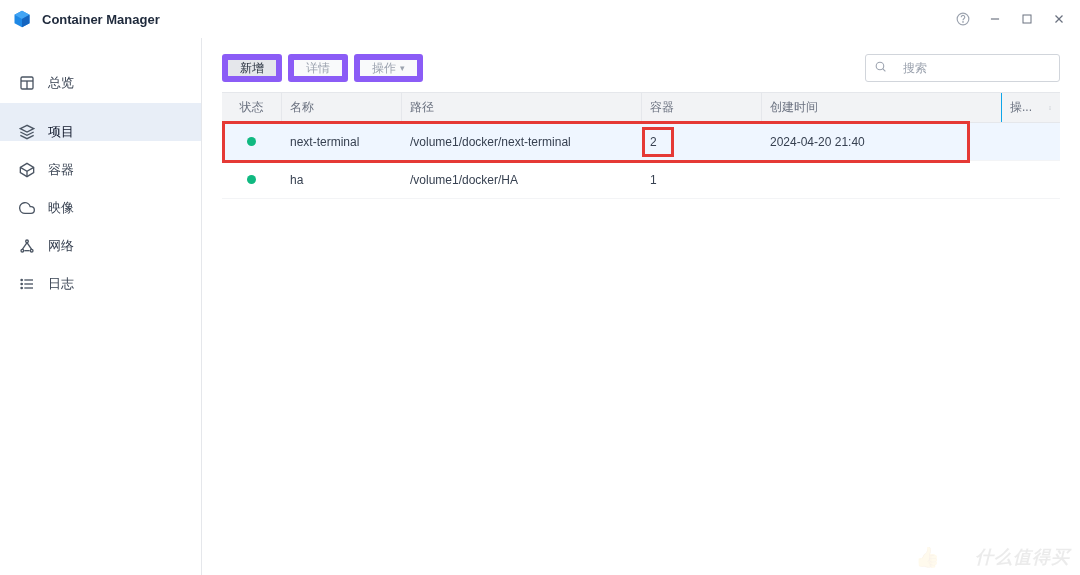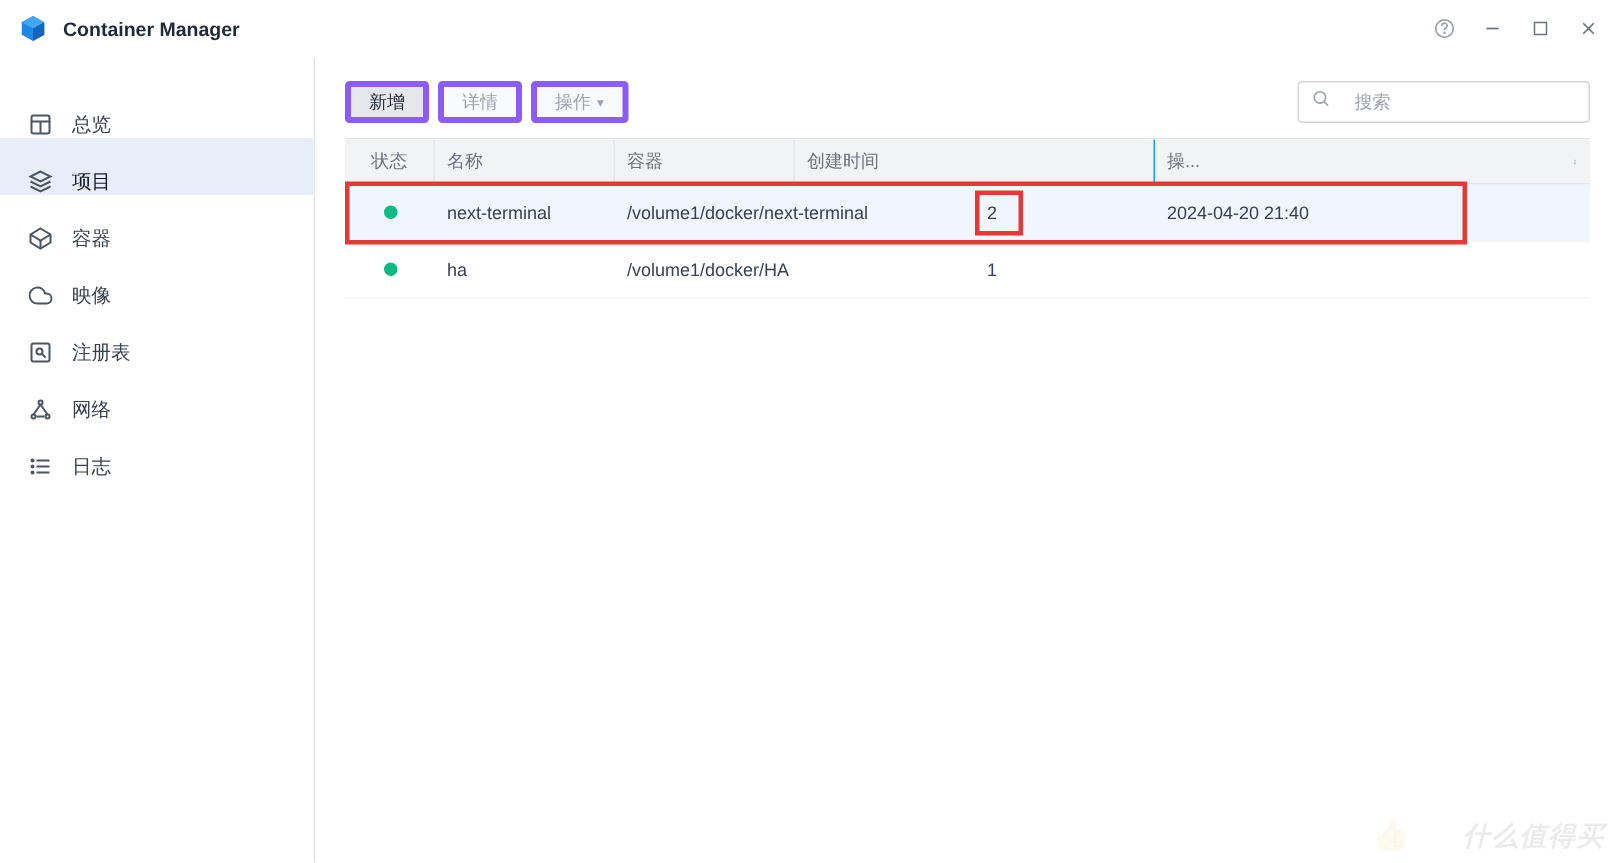--- a/index.html
+++ b/index.html
@@ -68,20 +68,21 @@
       height: 38px;
       padding: 0 18px;
       cursor: pointer;
       color: #374151;
       font-size: 13px;
       gap: 12px;
     }
     .sidebar-item.active {
       background: #e8eef7;
       color: #0f172a;
+      margin-top: 11px;
     }
     .sidebar-icon {
       width: 18px;
       height: 18px;
       display: flex;
       align-items: center;
       justify-content: center;
       color: #4b5563;
     }
     
@@ -92,21 +93,21 @@
     }
     .toolbar {
       display: flex;
       align-items: center;
       margin-bottom: 10px;
       gap: 6px;
     }
     .btn {
       height: 28px;
       padding: 0 12px;
-      border: 4px solid #8b5cf6;
+      border: 6px solid #8b5cf6;
       background: #f3f4f6;
       border-radius: 3px;
       font-size: 12px;
       color: #374151;
       cursor: pointer;
       display: flex;
       align-items: center;
     }
     .btn.primary {
       background: #e5e7eb;
@@ -303,30 +304,20 @@
       </span>
       <span>容器</span>
     </div>
     <div class="sidebar-item">
       <span class="sidebar-icon">
         <svg width="16" height="16" viewBox="0 0 24 24" fill="none" stroke="currentColor" stroke-width="2">
             <path d="M18 10h-1.26A8 8 0 1 0 9 20h9a5 5 0 0 0 0-10z"></path>
           </svg>
       </span>
       <span>映像</span>
-    </div>
-    <div class="sidebar-item">
-      <span class="sidebar-icon">
-        <svg width="16" height="16" viewBox="0 0 24 24" fill="none" stroke="currentColor" stroke-width="2">
-            <rect x="3" y="3" width="18" height="18" rx="2"></rect>
-            <circle cx="11" cy="11" r="3"></circle>
-            <line x1="13" y1="13" x2="17" y2="17"></line>
-          </svg>
-      </span>
-      <span>注册表</span>
     </div>
     <div class="sidebar-item">
       <span class="sidebar-icon">
         <svg width="16" height="16" viewBox="0 0 24 24" fill="none" stroke="currentColor" stroke-width="2">
             <circle cx="12" cy="5" r="2"></circle>
             <circle cx="5" cy="19" r="2"></circle>
             <circle cx="19" cy="19" r="2"></circle>
             <line x1="12" y1="7" x2="5" y2="17"></line>
             <line x1="12" y1="7" x2="19" y2="17"></line>
             <path d="M8 19h8"></path>
@@ -367,20 +358,21 @@
             </svg>
         </span>
         <input type="text" placeholder="搜索" style="">
       </div>
     </div>
 
     <div class="table">
       <div class="table-header">
         <div class="col col-status">状态</div>
         <div class="col col-name">名称</div>
+        <div class="col col-path">路径</div>
         <div class="col col-container">容器</div>
         <div class="col col-created">创建时间</div>
         <div class="col col-action">操...</div>
         <div class="col col-more">
           <svg width="12" height="12" viewBox="0 0 24 24" fill="#6b7280">
               <circle cx="12" cy="5" r="2"></circle>
               <circle cx="12" cy="12" r="2"></circle>
               <circle cx="12" cy="19" r="2"></circle>
             </svg>
         </div>

